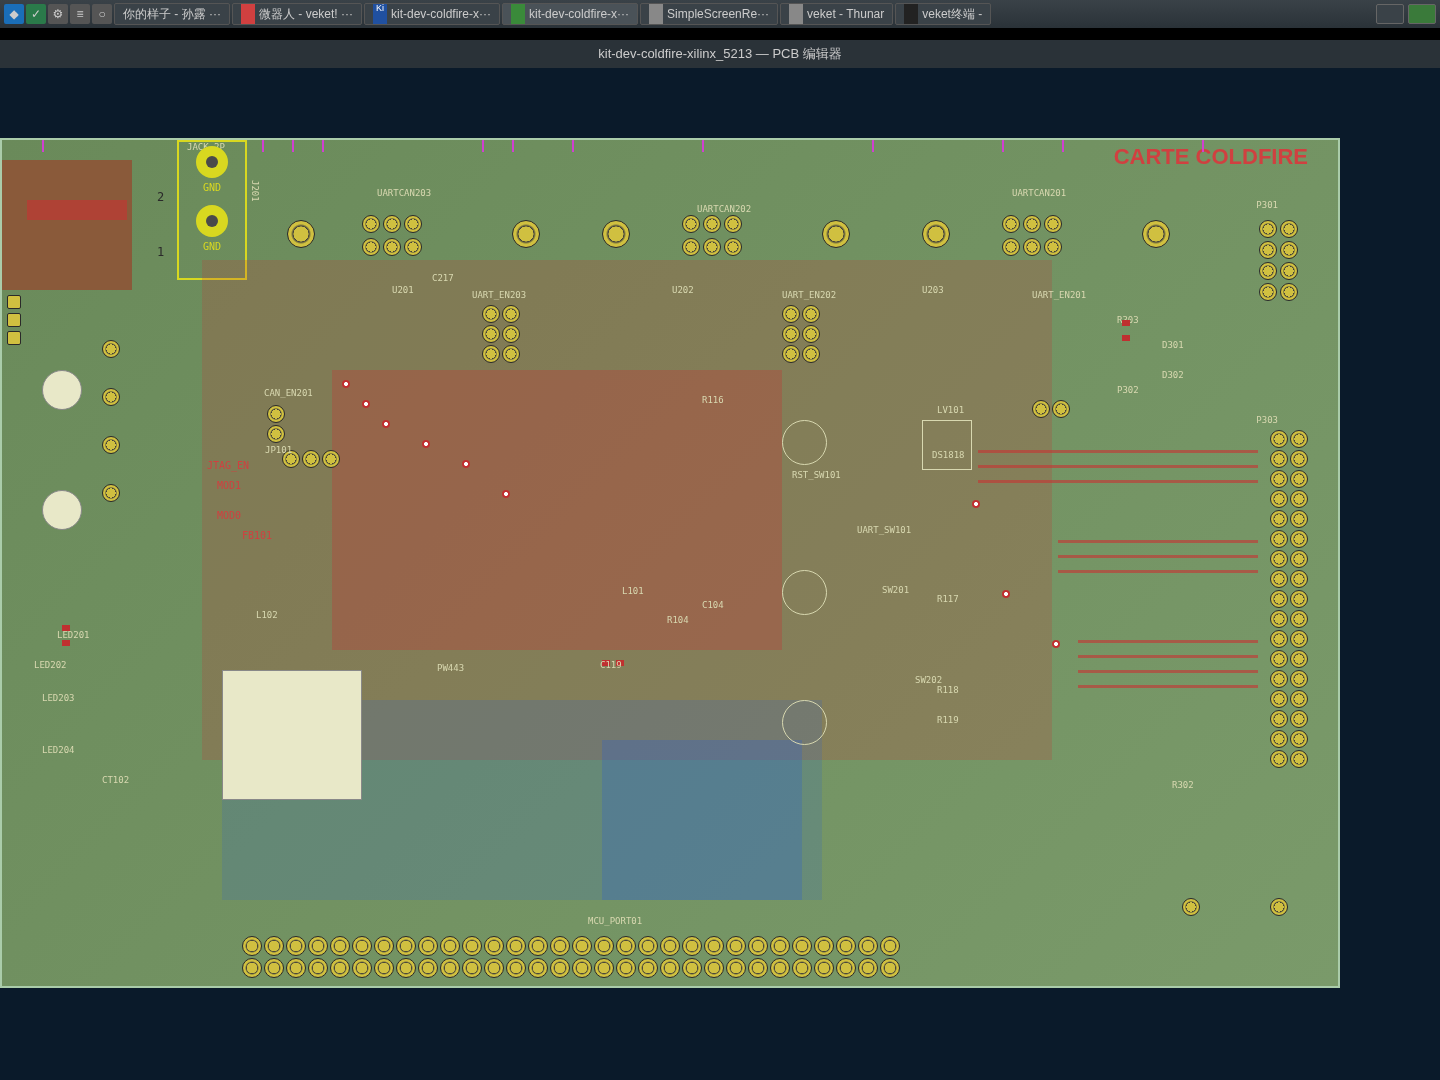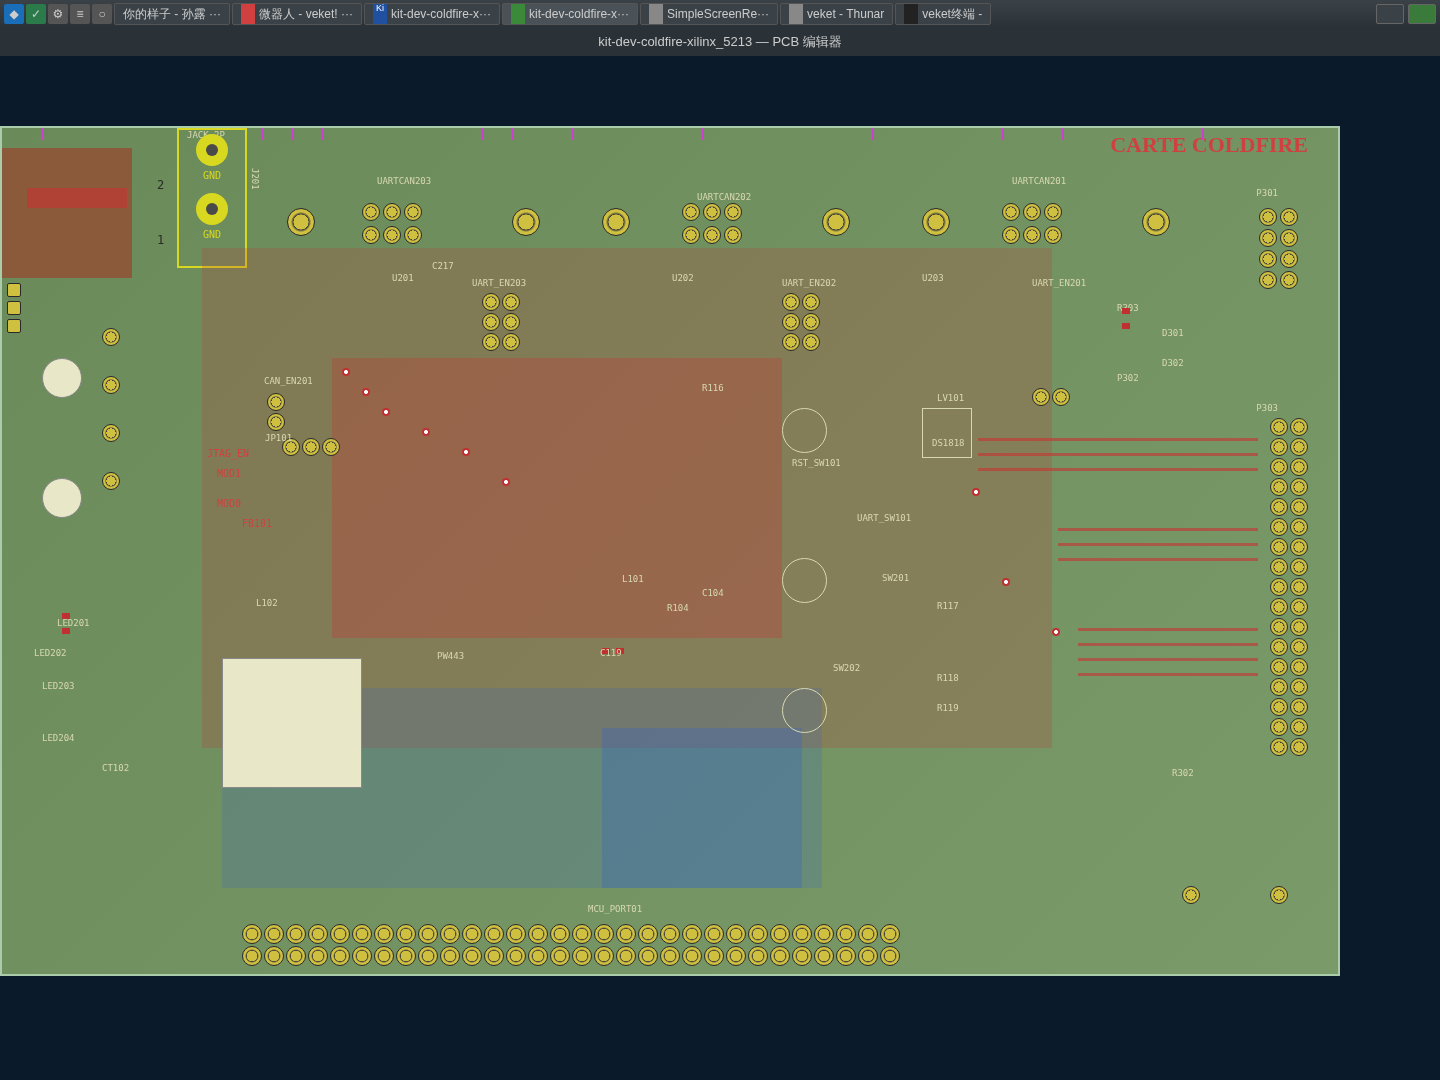--- a/index.html
+++ b/index.html
@@ -68,41 +68,42 @@
 }
 .tray-btn.green { background: #3a7a3a; }
 .titlebar {
   height: 28px;
   background: #2a3238;
   display: flex;
   align-items: center;
   justify-content: center;
   color: #ccc;
   font-size: 13px;
+  margin-top: 12px;
 }
 .pcb-viewport {
   width: 100%;
   height: calc(100% - 56px);
   background: #0a1a2a;
   position: relative;
   overflow: hidden;
 }
 .pcb-board {
   position: absolute;
   top: 70px;
   left: 0;
   width: 1340px;
   height: 850px;
   background: linear-gradient(135deg, #6a8a5a, #7a9a6a);
   border: 2px solid #aaccaa;
 }
 .board-label {
   position: absolute;
   color: #d04040;
-  font-family: Liberation Serif, serif;
+  font-family: Liberation Sans, sans-serif;
   font-weight: bold;
 }
 .board-label.main {
   top: 4px;
   right: 30px;
   font-size: 22px;
 }
 .silk-label {
   position: absolute;
   color: #d8d8b0;
@@ -496,23 +497,23 @@
           <div class="pad"></div>
           <div class="pad"></div>
         </div>
       <div class="prow">
           <div class="pad"></div>
           <div class="pad"></div>
         </div>
     </div>
 
     <div class="silk-label" style="top:445px;left:880px">SW201</div>
-    <div class="silk-label" style="top:535px;left:831px">SW202</div>
+    <div class="silk-label" style="top:535px;left:913px">SW202</div>
     <div class="silk-label" style="top:255px;left:700px">R116</div>
-    <div class="silk-label" style="top:473px;left:935px">R117</div>
+    <div class="silk-label" style="top:454px;left:935px">R117</div>
     <div class="silk-label" style="top:545px;left:935px">R118</div>
     <div class="silk-label" style="top:575px;left:935px">R119</div>
 
     <div class="silk-label" style="top:640px;left:1170px">R302</div>
 
     <div class="silk-label" style="bottom:60px;left:586px">MCU_PORT01</div>
     <div class="connector-row">
       <div class="pad"></div>
         <div class="pad"></div>
         <div class="pad"></div>

